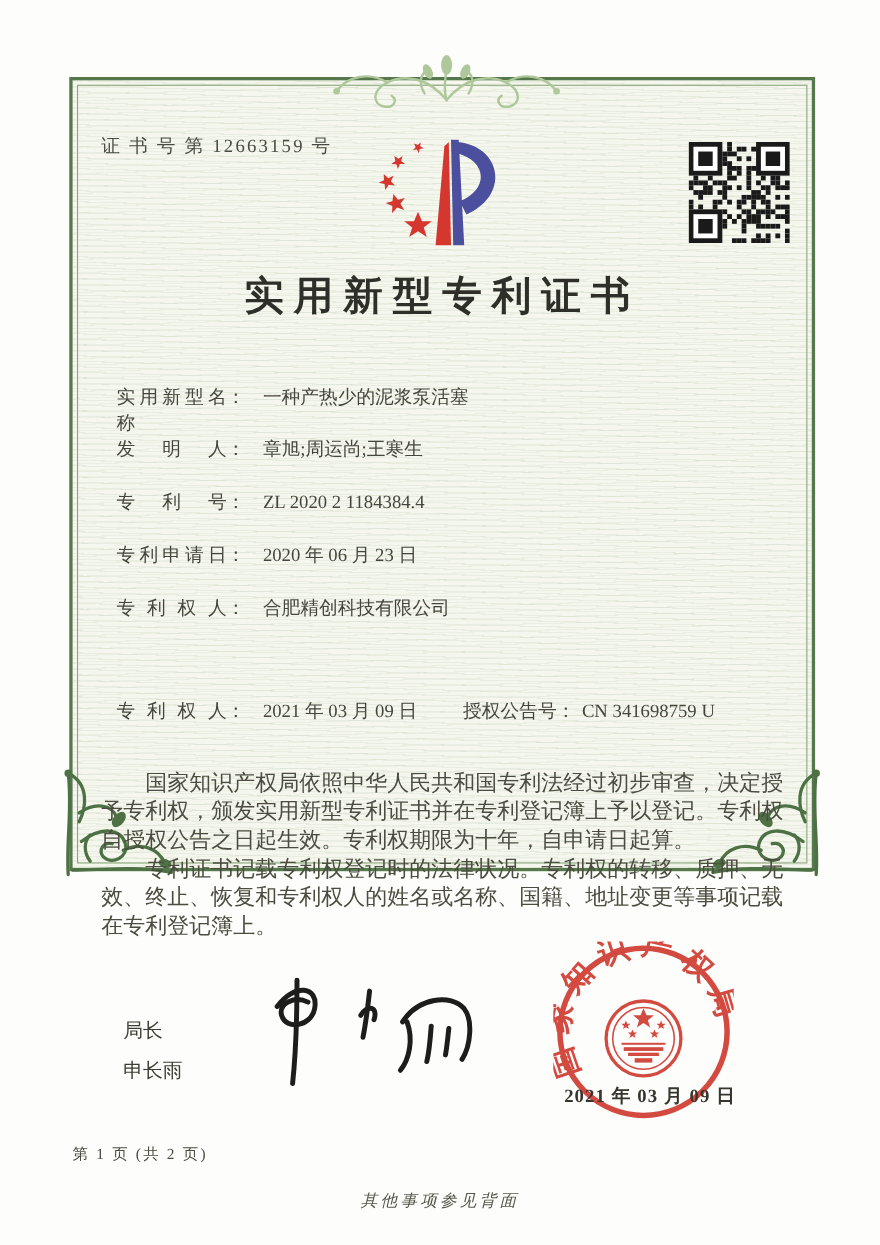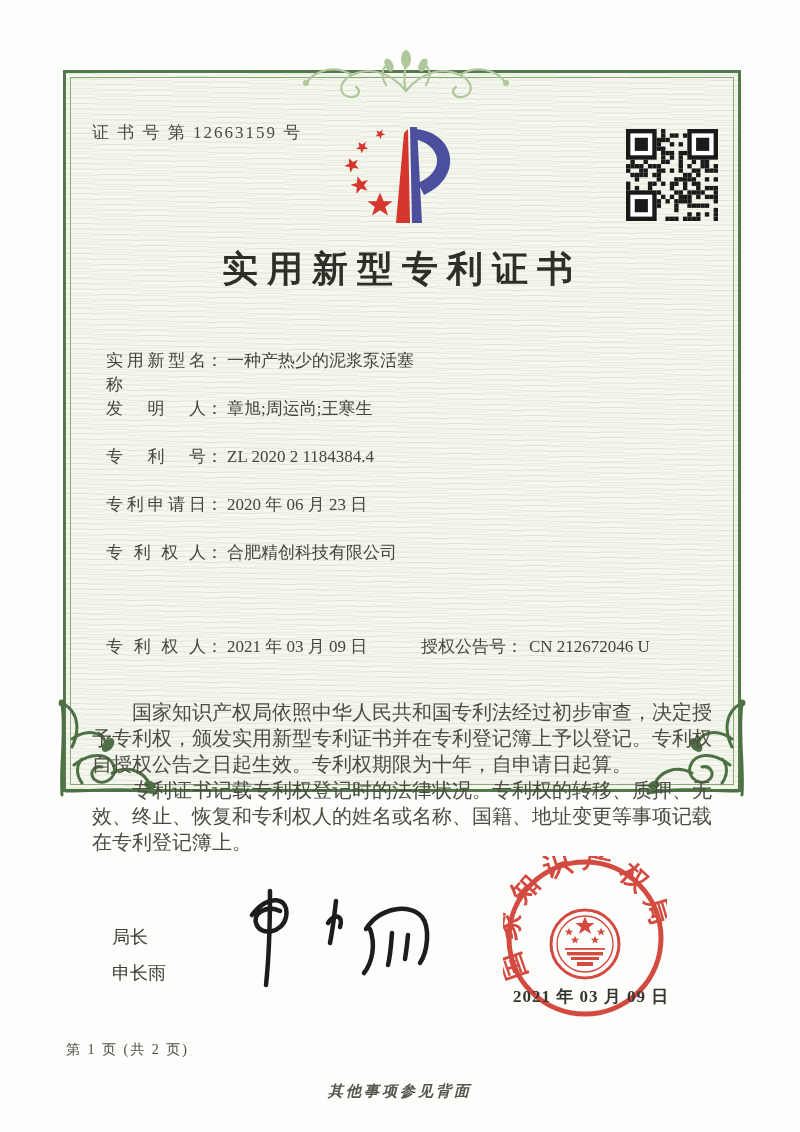--- a/index.html
+++ b/index.html
@@ -32,21 +32,21 @@
     position:absolute;left:0;top:172px;width:100%;text-align:center;
     font-size:36px;font-weight:bold;letter-spacing:9px;color:#2f2f29;
   }
   
   .frow{position:absolute;left:40px;font-size:17px;color:#45453c;line-height:24px;}
   .flabel{
     display:inline-block;width:100px;text-align:justify;text-align-last:justify;
     vertical-align:top;
   }
   .fcolon{vertical-align:top;}
-  .fvalue{display:inline-block;vertical-align:top;max-width:450px;margin-left:4px;}
+  .fvalue{display:inline-block;vertical-align:top;max-width:450px;margin-left:16px;}
   .frow2{position:absolute;left:355px;font-size:17px;color:#45453c;line-height:24px;}
   
   .paras{
     position:absolute;left:26px;top:626px;width:628px;
     font-size:20px;line-height:26px;color:#4b4b40;
   }
   .paras p{margin:0;text-indent:2em;}
   
   .sig-title{position:absolute;left:46px;top:852px;font-size:18px;color:#3c3d35;}
   .sig-name{position:absolute;left:46px;top:888px;font-size:18px;color:#3c3d35;}
@@ -57,21 +57,21 @@
     position:absolute;left:425px;top:912px;width:200px;text-align:center;
     font-size:17px;font-weight:bold;color:#36362e;letter-spacing:1px;
   }
   
   .page-note{
     position:absolute;left:0;top:968px;width:100%;text-align:left;
     font-size:14px;color:#4a4b41;letter-spacing:2px;
   }
   .back-note{
     position:absolute;left:0;top:1082px;width:800px;text-align:center;
-    font-size:15px;color:#55564b;font-style:italic;letter-spacing:3px;font-weight:bold;
+    font-size:15px;color:#55564b;font-style:italic;letter-spacing:3px;
   }
   
   .orn-top{position:absolute;left:228px;top:-32px;width:224px;height:64px;}
   .orn-bl{position:absolute;left:-14px;bottom:-14px;width:120px;height:108px;}
   .orn-br{position:absolute;right:-14px;bottom:-14px;width:120px;height:108px;transform:scaleX(-1);}
 </style>
 </head>
 <body>
 
 <div class="cert">
@@ -307,21 +307,21 @@
   <div class="frow" style="top:420px">
     <span class="flabel">专利申请日</span><span class="fcolon">：</span><span class="fvalue">2020 年 06 月 23 日</span>
   </div>
   <div class="frow" style="top:468px">
     <span class="flabel">专利权人</span><span class="fcolon">：</span><span class="fvalue">合肥精创科技有限公司</span>
   </div>
   <div class="frow" style="top:562px">
     <span class="flabel">专利权人</span><span class="fcolon">：</span><span class="fvalue">2021 年 03 月 09 日</span>
   </div>
   <div class="frow2" style="top:562px">
-    <span>授权公告号</span><span>：</span><span style="margin-left:6px;">CN 212672046 U</span>
+    <span>授权公告号</span><span>：</span><span style="margin-left:6px;">CN 341698759 U</span>
   </div>
 
   <div class="paras">
     <p>国家知识产权局依照中华人民共和国专利法经过初步审查，决定授予专利权，颁发实用新型专利证书并在专利登记簿上予以登记。专利权自授权公告之日起生效。专利权期限为十年，自申请日起算。</p>
     <p>专利证书记载专利权登记时的法律状况。专利权的转移、质押、无效、终止、恢复和专利权人的姓名或名称、国籍、地址变更等事项记载在专利登记簿上。</p>
   </div>
 
   <div class="sig-title">局长</div>
   <div class="sig-name">申长雨</div>
   <svg class="sig-script" viewBox="0 0 230 110">

